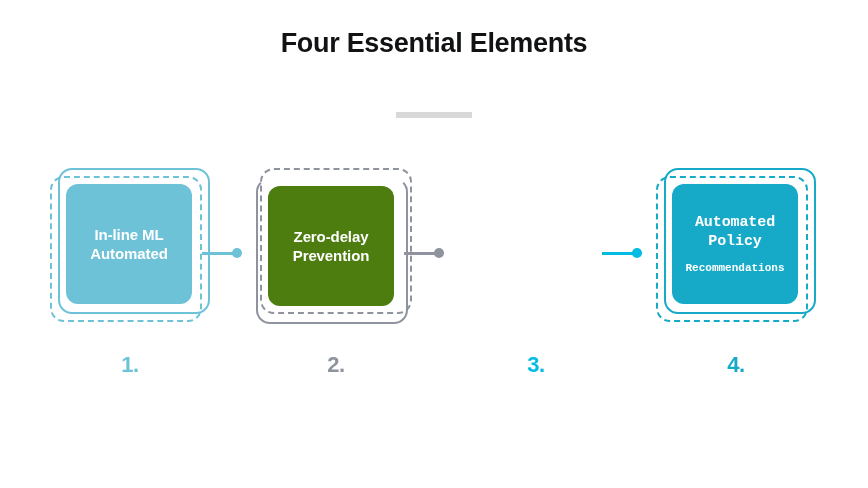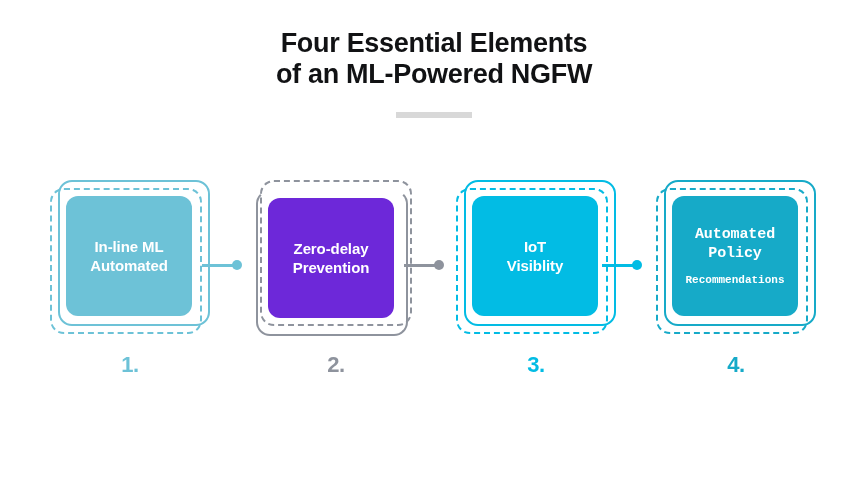--- a/index.html
+++ b/index.html
@@ -36,21 +36,21 @@
     top: 112px;
     width: 76px;
     height: 6px;
     background: #d8d8d8;
   }
 
   
   .cards {
     position: absolute;
     left: 0;
-    top: 180px;
+    top: 168px;
     width: 864px;
     height: 210px;
   }
   .card {
     position: absolute;
     top: 0;
     width: 160px;
     height: 160px;
   }
   .card-0 { left: 50px; }
@@ -159,61 +159,49 @@
   .number-0 { left: 50px; }
   .number-1 { left: 256px; }
   .number-2 { left: 456px; }
   .number-3 { left: 656px; }
 </style>
 </head>
 <body>
 
 <div class="title-block">
   <div class="title-line">Four Essential Elements</div>
-  <div class="title-line">of an ML-Powered NGFW</div>
 </div>
 <div class="divider"></div>
 
 <div class="cards">
 
   <div class="card card-0 va" style="color: rgb(109, 194, 215);">
     <div class="frame-dashed"></div>
     <div class="frame-solid"></div>
     <div class="tile" style="background: rgb(109, 194, 215);">
       <div class="tile-main">
         <span>In-line ML</span><br>
         <span>Automated</span>
       </div>
 
     </div>
   </div>
 
   <div class="card card-1 vb" style="color: rgb(142, 147, 157);">
     <div class="frame-dashed"></div>
     <div class="frame-solid" style="border-top-color: transparent;"></div>
-    <div class="tile" style="background: #6d28d9;">
+    <div class="tile" style="background: #4d7c0f;">
       <div class="tile-main">
         <span>Zero-delay</span><br>
         <span>Prevention</span>
       </div>
 
     </div>
   </div>
 
-  <div class="card card-2 va" style="color: rgb(2, 188, 228);">
-    <div class="frame-dashed"></div>
-    <div class="frame-solid"></div>
-    <div class="tile" style="background: rgb(2, 188, 228);">
-      <div class="tile-main">
-        <span>IoT</span><br>
-        <span>Visiblity</span>
-      </div>
-
-    </div>
-  </div>
 
   <div class="card card-3 va" style="color: rgb(22, 170, 200); font-family: Liberation Mono, monospace;">
     <div class="frame-dashed"></div>
     <div class="frame-solid"></div>
     <div class="tile" style="background: rgb(22, 170, 200);">
       <div class="tile-main">
         <span>Automated</span><br>
         <span>Policy</span>
       </div>
       <div class="tile-sub">Recommendations</div>

